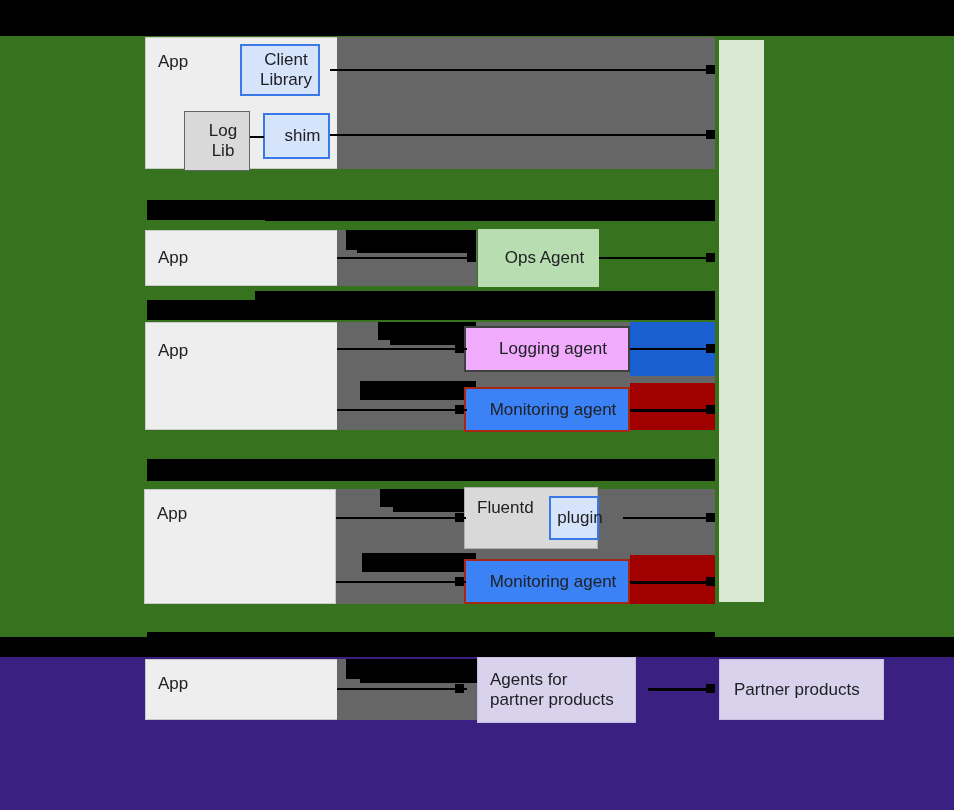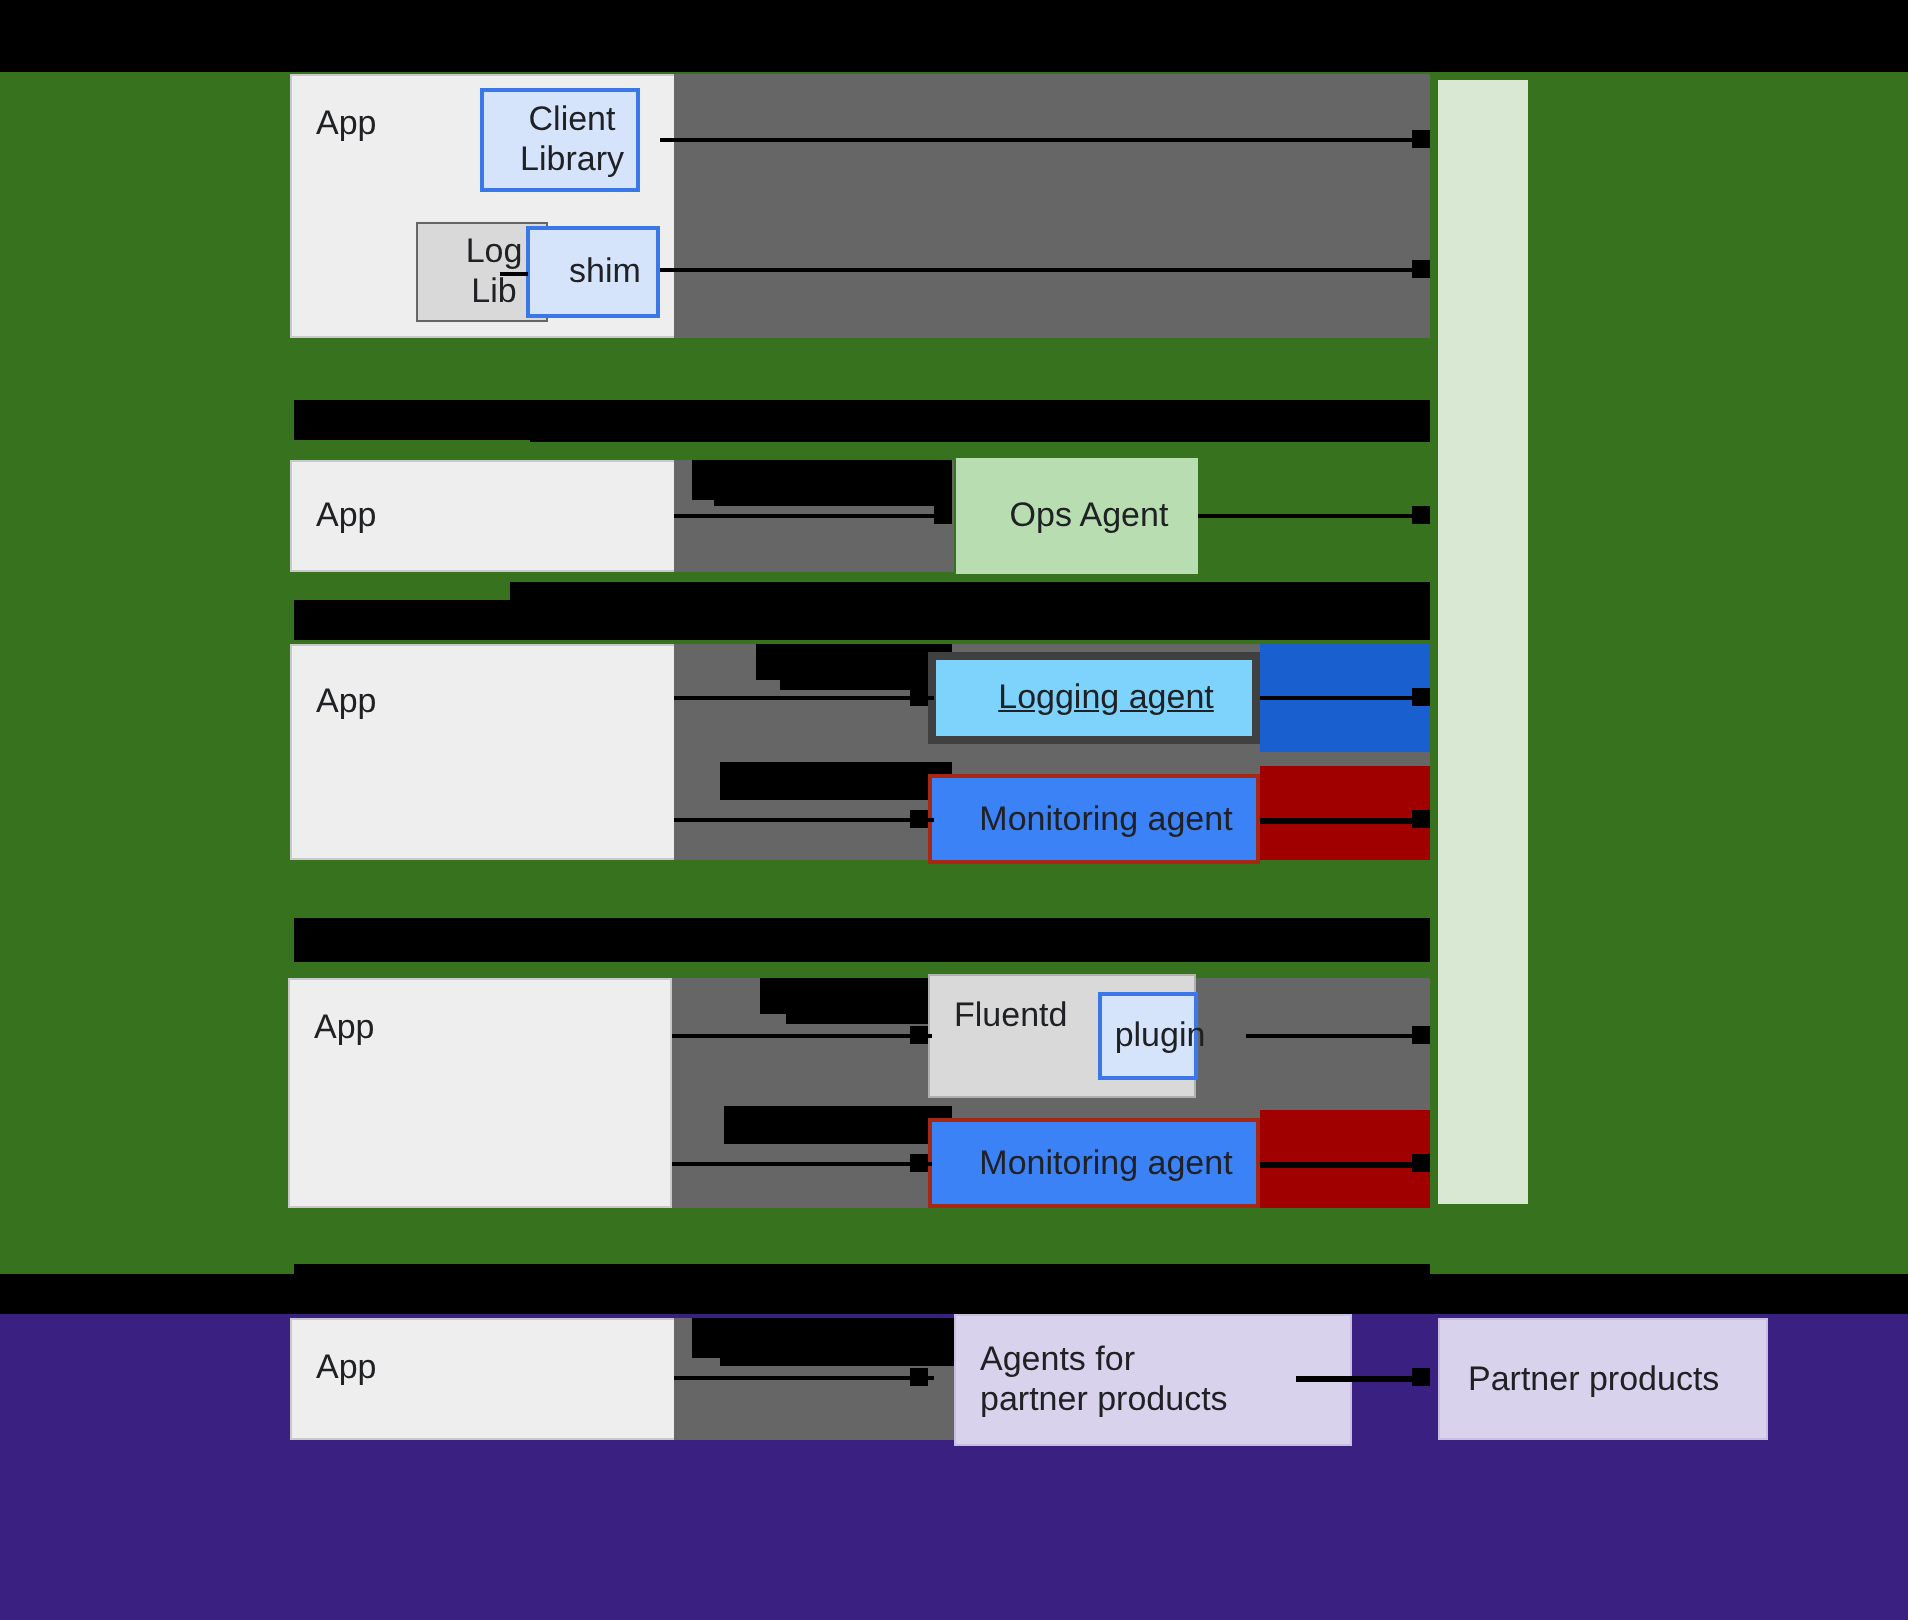--- a/index.html
+++ b/index.html
@@ -50,23 +50,22 @@
   }
   .plain-box {
     background: #d9d9d9;
     border: 1px solid #666666;
   }
   .blue-box {
     background: #d5e3fb;
     border: 2px solid #3b78e7;
   }
   .bluefill-box {
-    background: #7dd3fc;
-    border: 4px solid #404040;
-    text-decoration: underline;
+    background: #f0abfc;
+    border: 2px solid #404040;
   }
   .greenfill-box {
     background: #b7ddb0;
     border: 1px solid #b7ddb0;
   }
   .pink-box {
     background: #3b82f6;
     border: 2px solid #a52714;
   }
   .gray-box {
@@ -116,21 +115,21 @@
 
   <div class="box lightgreen-tall" style="left:717px; top:38px; width:49px; height:566px;"></div>
 
   <div class="box app-box left" style="left:145px; top:37px; width:193px; height:132px; align-items:flex-start; padding-top:14px;">
     <span>App</span>
   </div>
 
   <div class="box blue-box center" style="left:240px; top:44px; width:80px; height:52px;">Client
 Library</div>
 
-  <div class="box plain-box center" style="left:184px; top:111px; width:66px; height:50px;margin-left:24px;">Log
+  <div class="box plain-box center" style="left:184px; top:111px; width:66px; height:60px;">Log
 Lib</div>
 
   <div class="box blue-box center" style="left:263px; top:113px; width:67px; height:46px;">shim</div>
 
   <div class="line" style="left:250px; top:136px; width:14px;"></div>
 
   <div class="redact redact-gray" style="left:337px; top:37px; width:378px; height:132px;"></div>
 
   <div class="line" style="left:330px; top:69px; width:380px;"></div>
   <div class="arrowhead" style="left:706px; top:65px;"></div>
@@ -229,21 +228,21 @@
   <div class="redact redact-black" style="left:147px; top:632px; width:568px; height:6px;"></div>
 
   <div class="box app-box left" style="left:145px; top:659px; width:193px; height:61px;">
     <span style="position:absolute; top:14px; left:12px;">App</span>
   </div>
 
   <div class="redact redact-gray" style="left:337px; top:659px; width:140px; height:61px;"></div>
   <div class="redact redact-black" style="left:346px; top:659px; width:131px; height:20px;"></div>
   <div class="redact redact-black" style="left:360px; top:673px; width:117px; height:10px;"></div>
 
-  <div class="box lavender-box left" style="left:477px; top:657px; width:199px; height:66px; padding-left:12px;">Agents for
+  <div class="box lavender-box left" style="left:477px; top:657px; width:159px; height:66px; padding-left:12px;">Agents for
 partner products</div>
 
   <div class="box lavender-box left" style="left:719px; top:659px; width:165px; height:61px; padding-left:14px;">Partner products</div>
 
   <div class="line" style="left:337px; top:688px; width:130px;"></div>
   <div class="arrowhead" style="left:455px; top:684px;"></div>
 
   <div class="line line-thick" style="left:648px; top:688px; width:62px;"></div>
   <div class="arrowhead" style="left:706px; top:684px;"></div>
 

